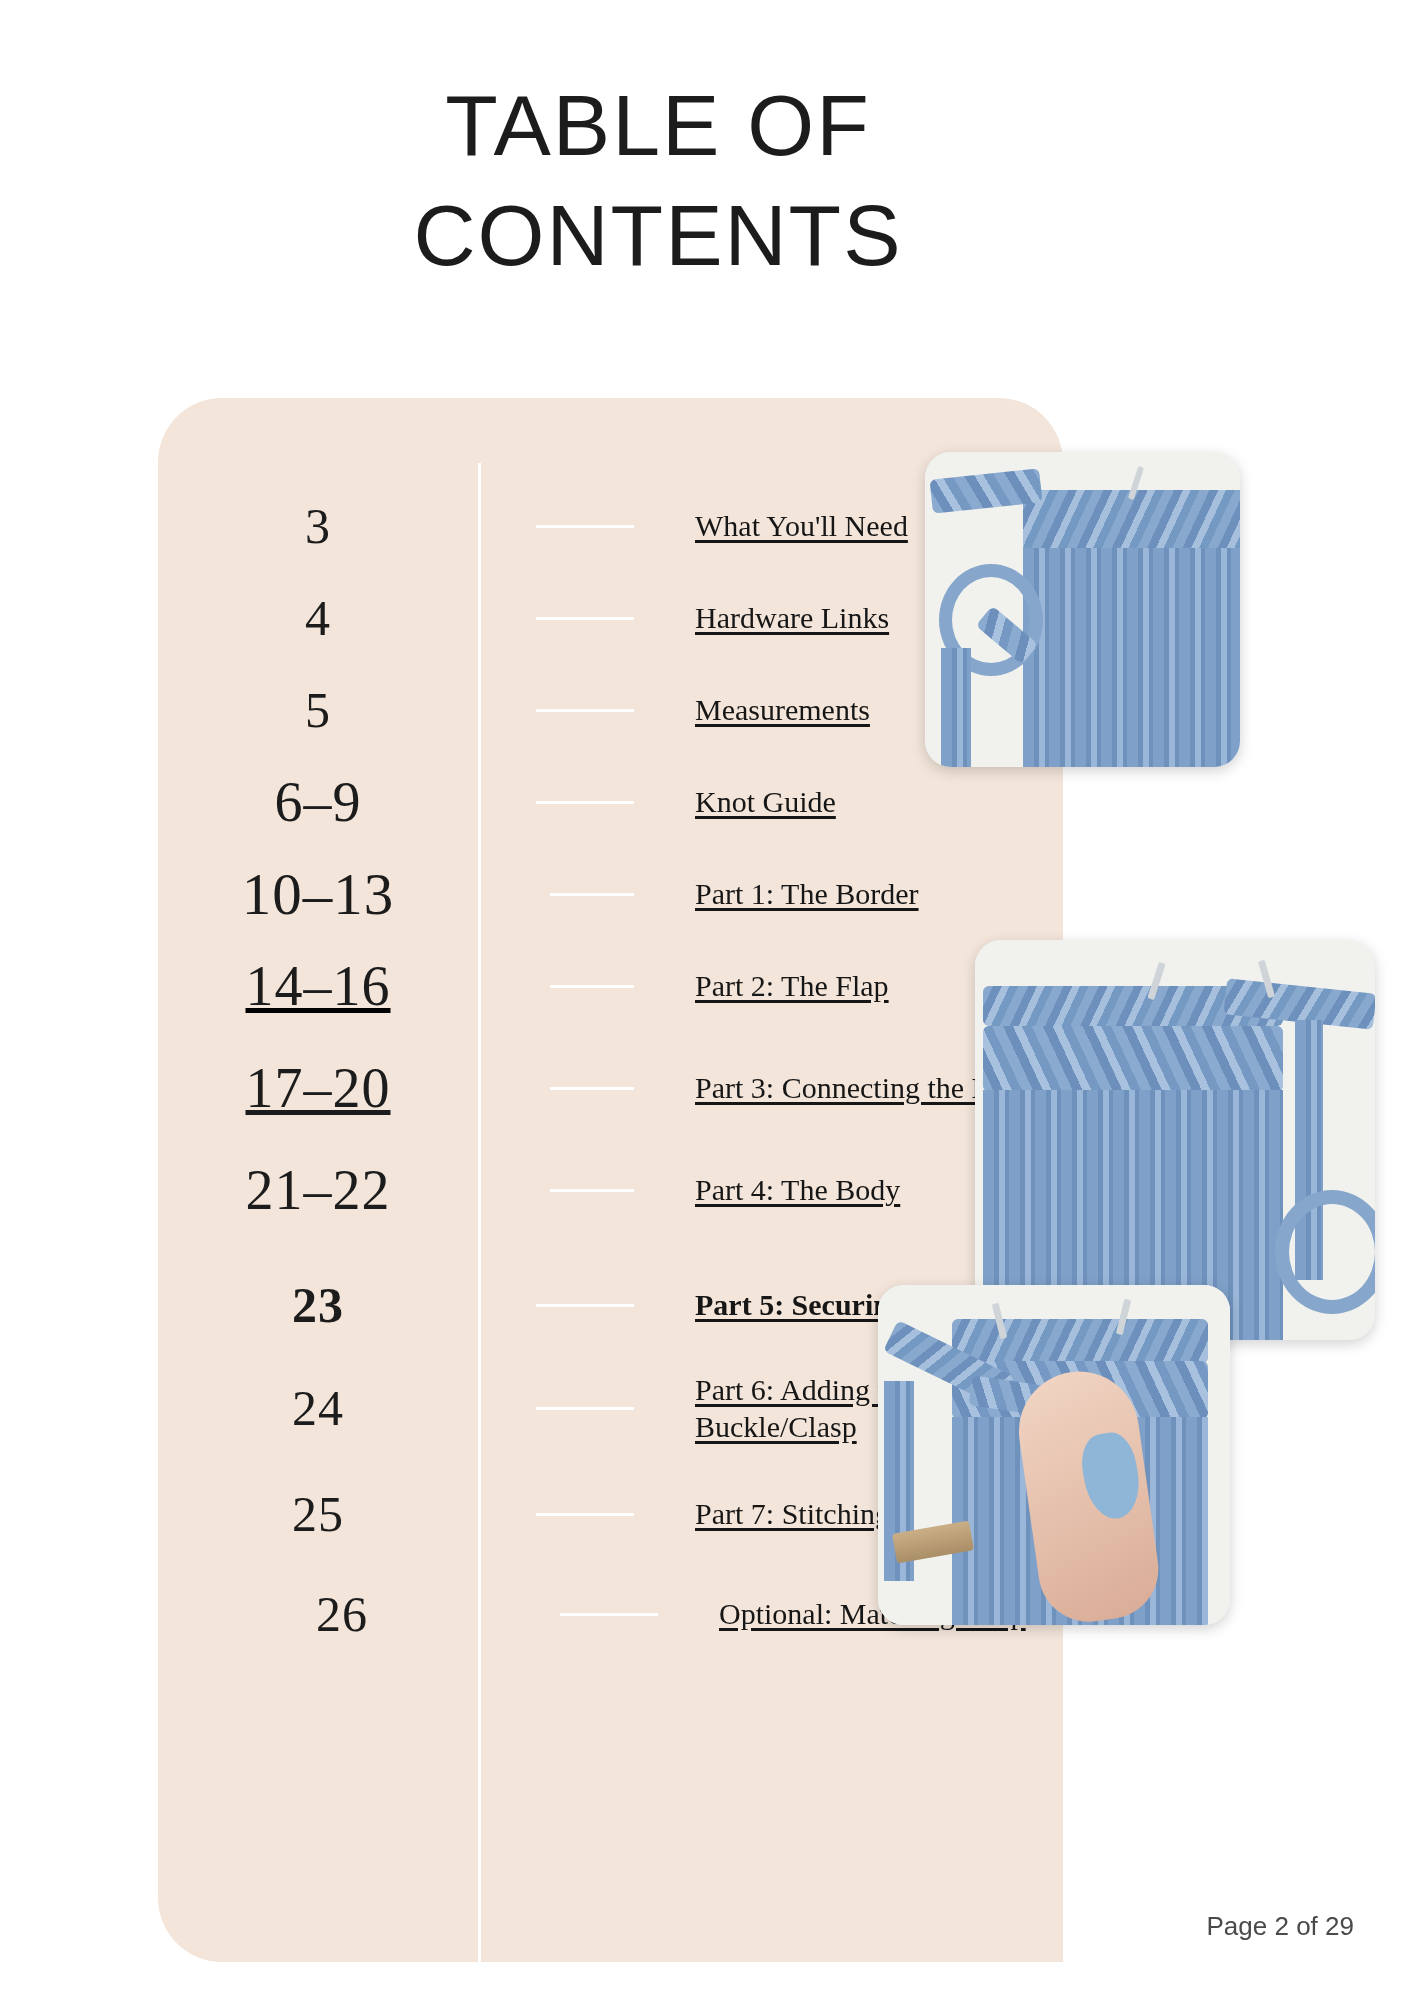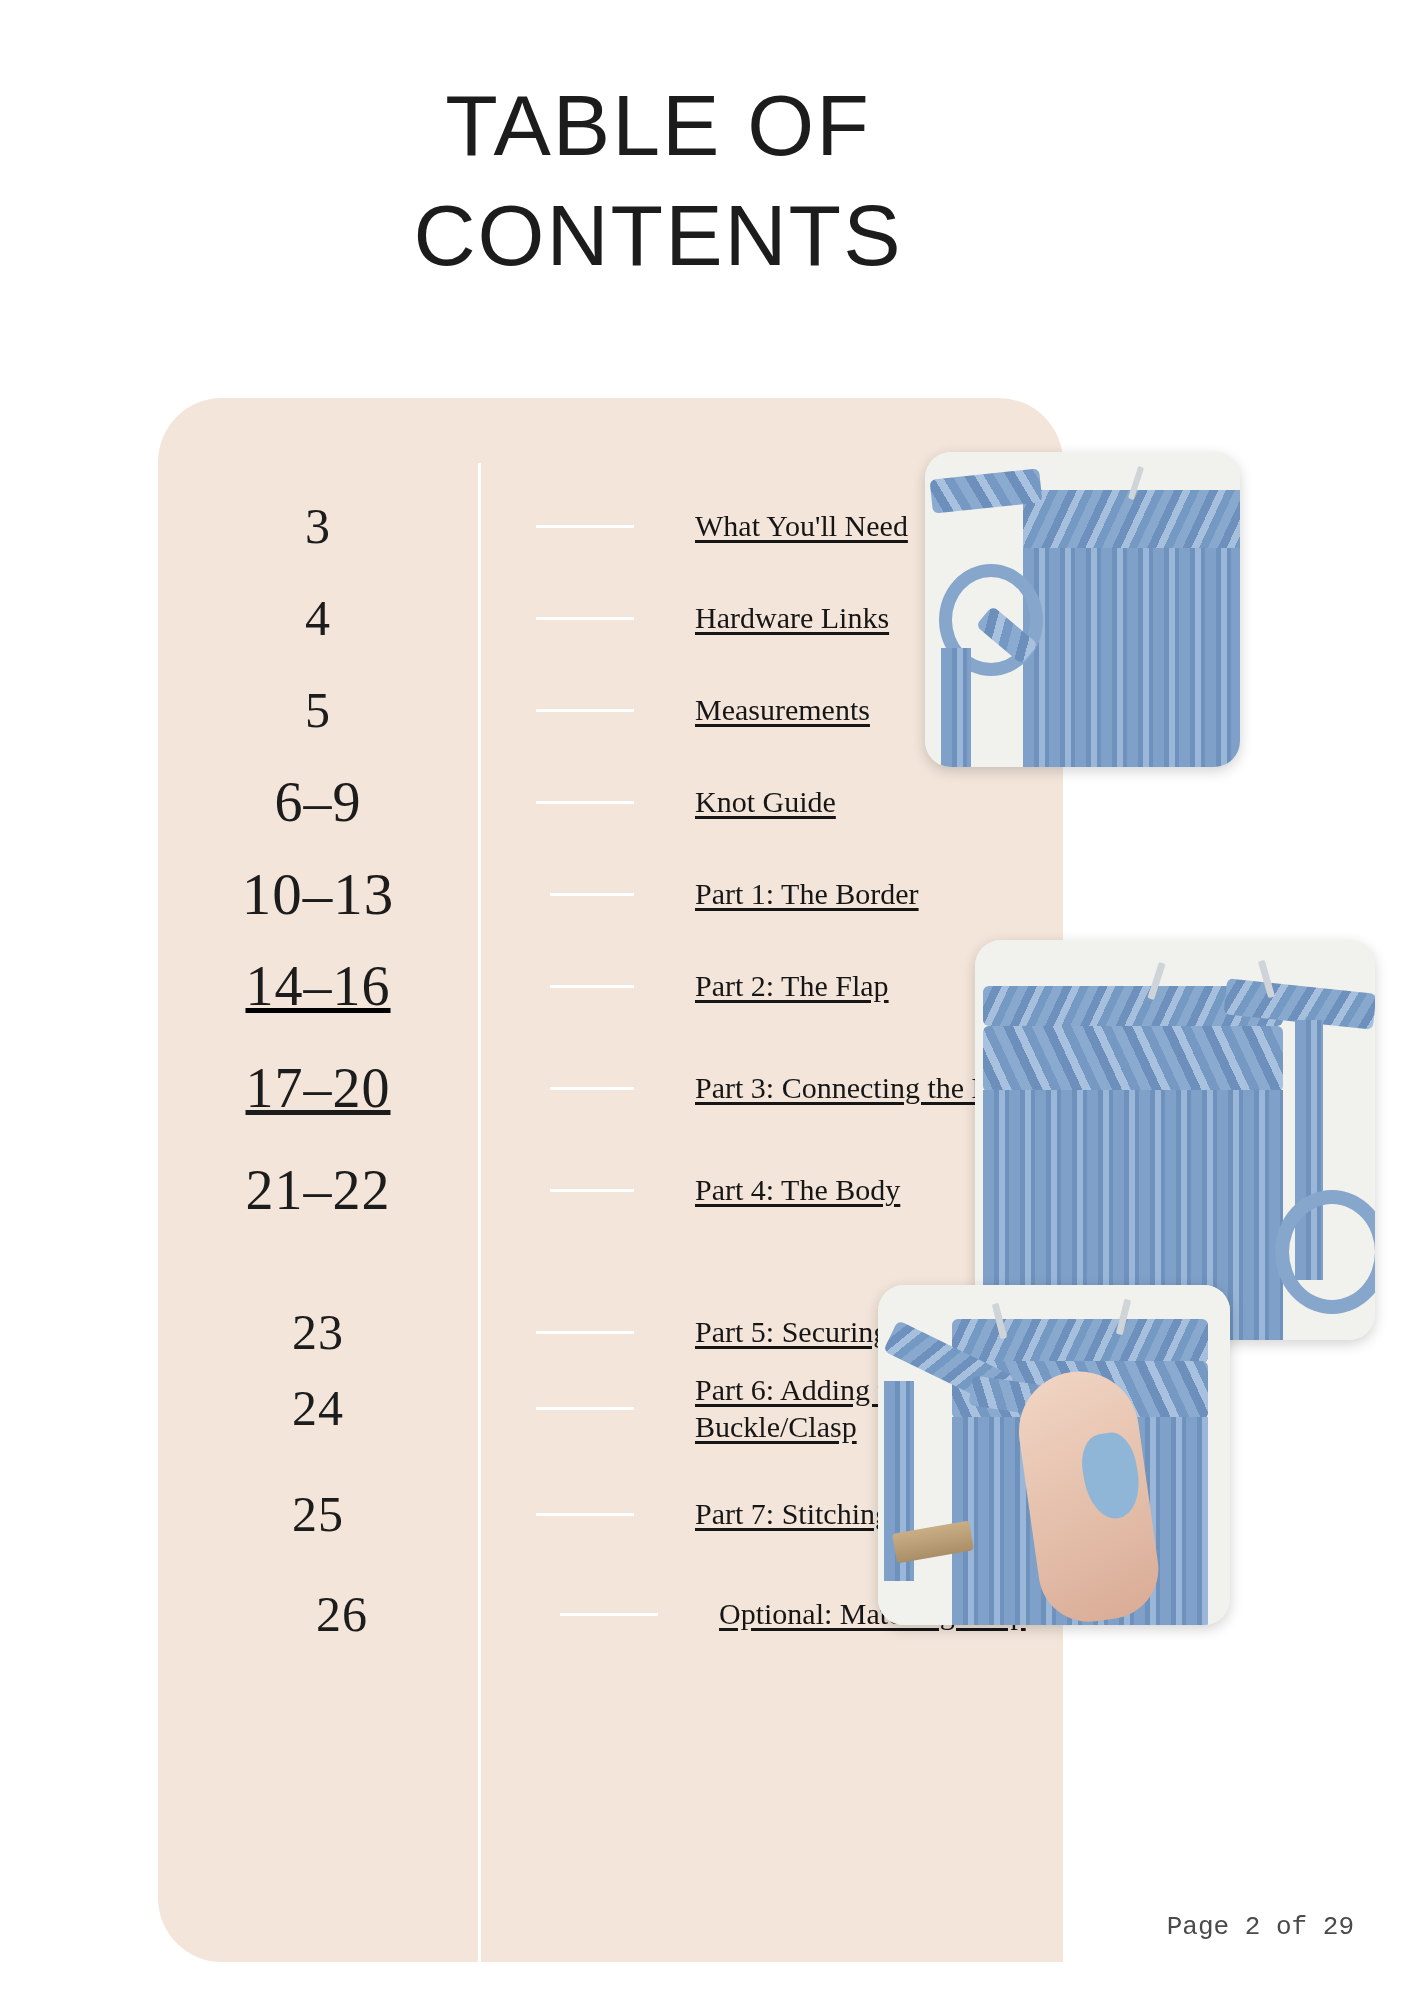--- a/index.html
+++ b/index.html
@@ -174,21 +174,21 @@
     position: absolute;
     background: linear-gradient(180deg,#c9ae86,#a98e67);
     border-radius: 4px;
   }
 
   
   .footer {
     position: absolute;
     right: 60px;
     bottom: 58px;
-    font-family: Liberation Mono, monospace;
+    font-family: Liberation Sans, sans-serif;
     font-size: 26px;
     color: #4a4a4a;
   }
 </style>
 </head>
 <body>
 
 <div class="page-title">
   <span>TABLE OF</span>
   <span class="l2">CONTENTS</span>
@@ -240,21 +240,21 @@
     <div class="toc-dash" style="left:392px;width:84px;"></div>
     <div class="toc-label">Part 3: Connecting the Border</div>
   </div>
 
   <div class="toc-row" style="top:664px;height:92px;">
     <div class="toc-num" style="font-size:56px;">21–22</div>
     <div class="toc-dash" style="left:392px;width:84px;"></div>
     <div class="toc-label">Part 4: The Body</div>
   </div>
 
-  <div class="toc-row" style="top:796px;height:112px;">
+  <div class="toc-row" style="top:769px;height:112px;font-weight:bold;">
     <div class="toc-num">23</div>
     <div class="toc-dash"></div>
     <div class="toc-label">Part 5: Securing Loose Ends</div>
   </div>
 
   <div class="toc-row" style="top:872px;height:112px;">
     <div class="toc-num">24</div>
     <div class="toc-dash"></div>
     <div class="toc-label">Part 6: Adding the Buckle/Clasp</div>
   </div>

